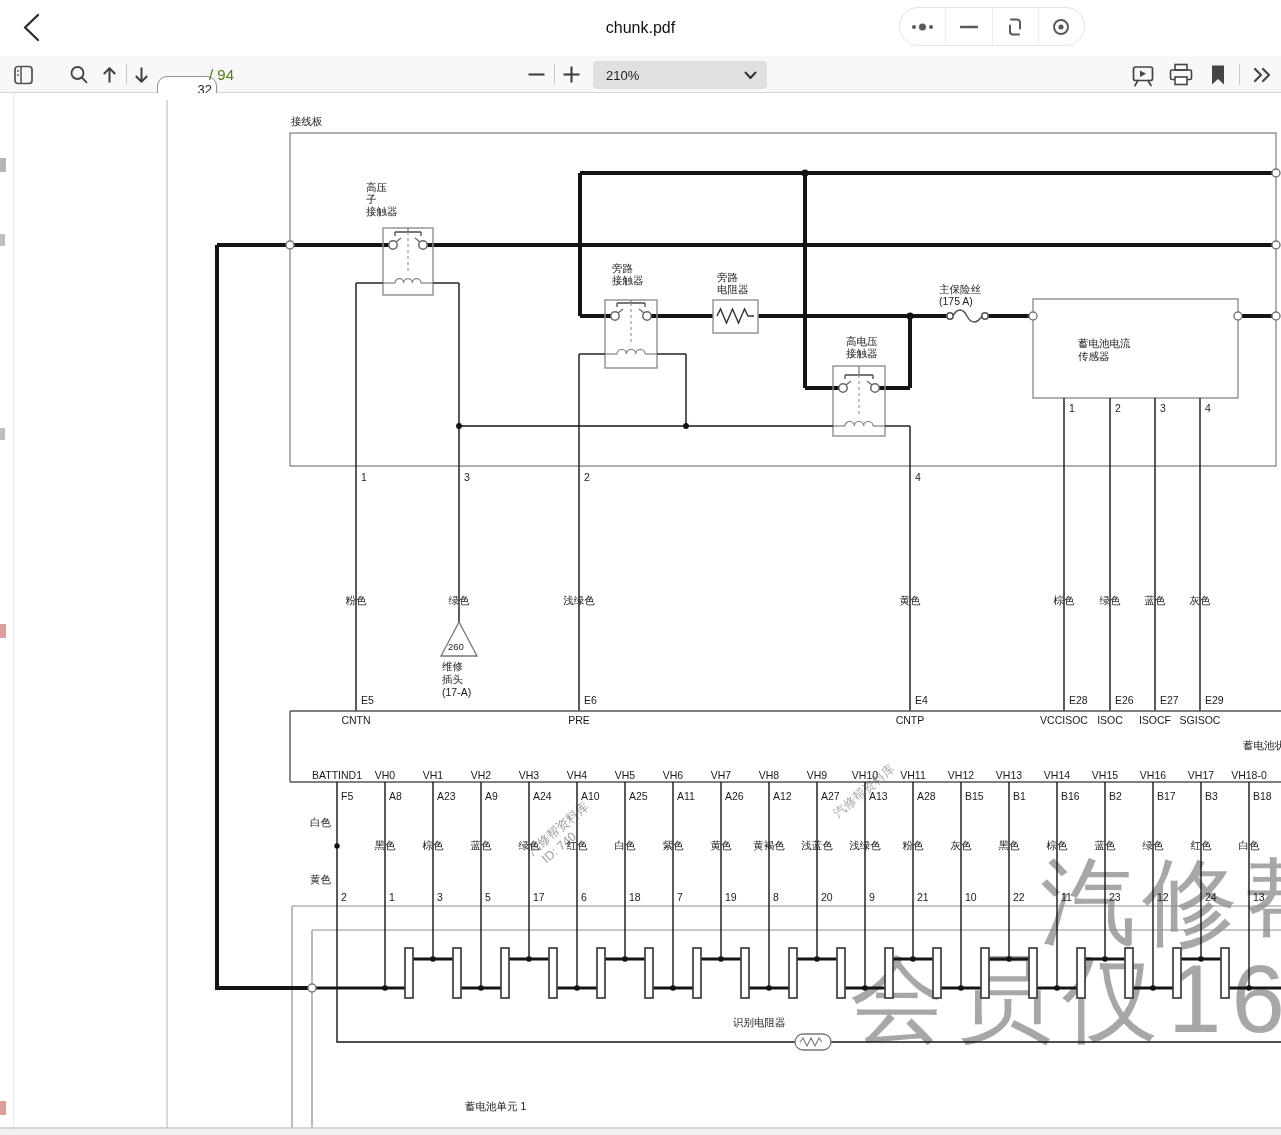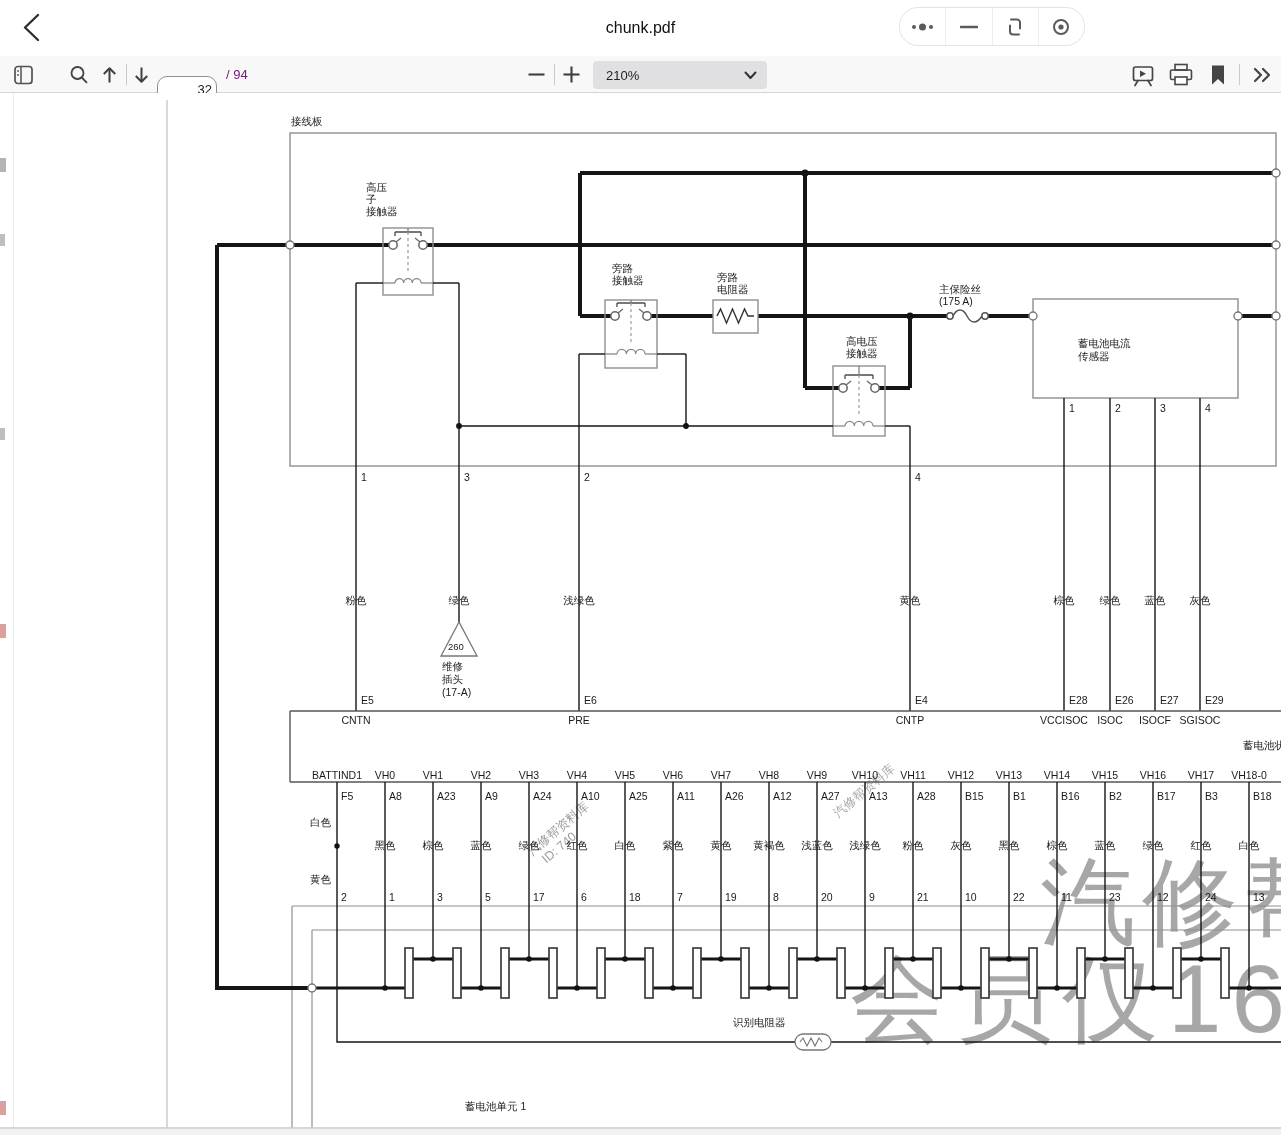--- a/index.html
+++ b/index.html
@@ -12,21 +12,21 @@
     border-radius:19px;background:#fff;display:flex;align-items:stretch;}
   .pill .seg{flex:1;display:flex;align-items:center;justify-content:center;}
   .pill .seg + .seg{border-left:1px solid #ececec;}
   #toolbar{position:absolute;left:0;top:56px;width:1281px;height:37px;background:#f8f8f9;
     border-bottom:1px solid #d6d6d6;box-sizing:border-box;}
   .tb{position:absolute;top:0;height:37px;display:flex;align-items:center;}
   .vdiv{position:absolute;top:8px;width:1px;height:21px;background:#c9c9c9;}
   #page-input{position:absolute;left:157px;top:20px;width:50px;height:24px;border:1px solid #8f8f8f;
     border-radius:10px;background:#fff;font-size:13px;text-align:right;padding:0 4px;
     font-family:"Liberation Sans",sans-serif;color:#222;}
-  #page-total{position:absolute;left:226px;top:0;height:37px;line-height:37px;font-size:13px;color:#701a75;}
+  #page-total{position:absolute;left:209px;top:0;height:37px;line-height:37px;font-size:15px;color:#4d7c0f;}
   #zoom-select{position:absolute;left:593px;top:5px;width:174px;height:28px;background:#e0e0e3;
     border-radius:4px;display:flex;align-items:center;font-size:13px;color:#222;cursor:default;}
   #zoom-select .zv{padding-left:13px;flex:1;}
   #zoom-select svg{margin-right:10px;}
   #content{position:absolute;left:0;top:93px;width:1281px;height:1042px;background:#fff;}
   svg text{font-family:"Liberation Sans",sans-serif;fill:#1a1a1a;}
 </style>
 </head>
 <body>
 

